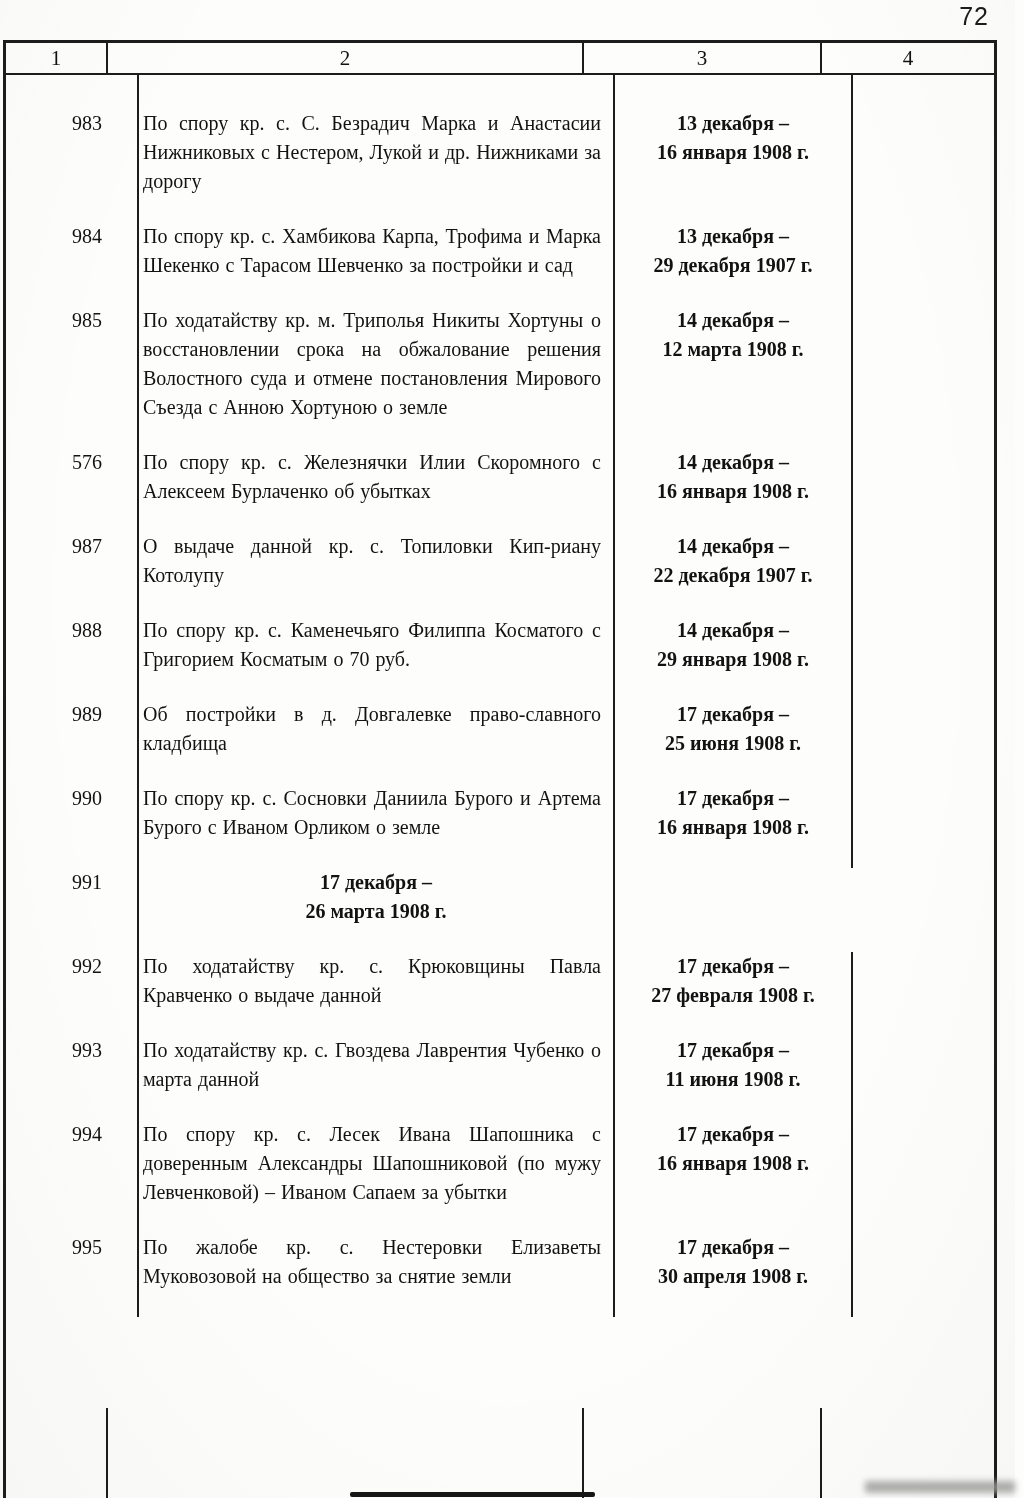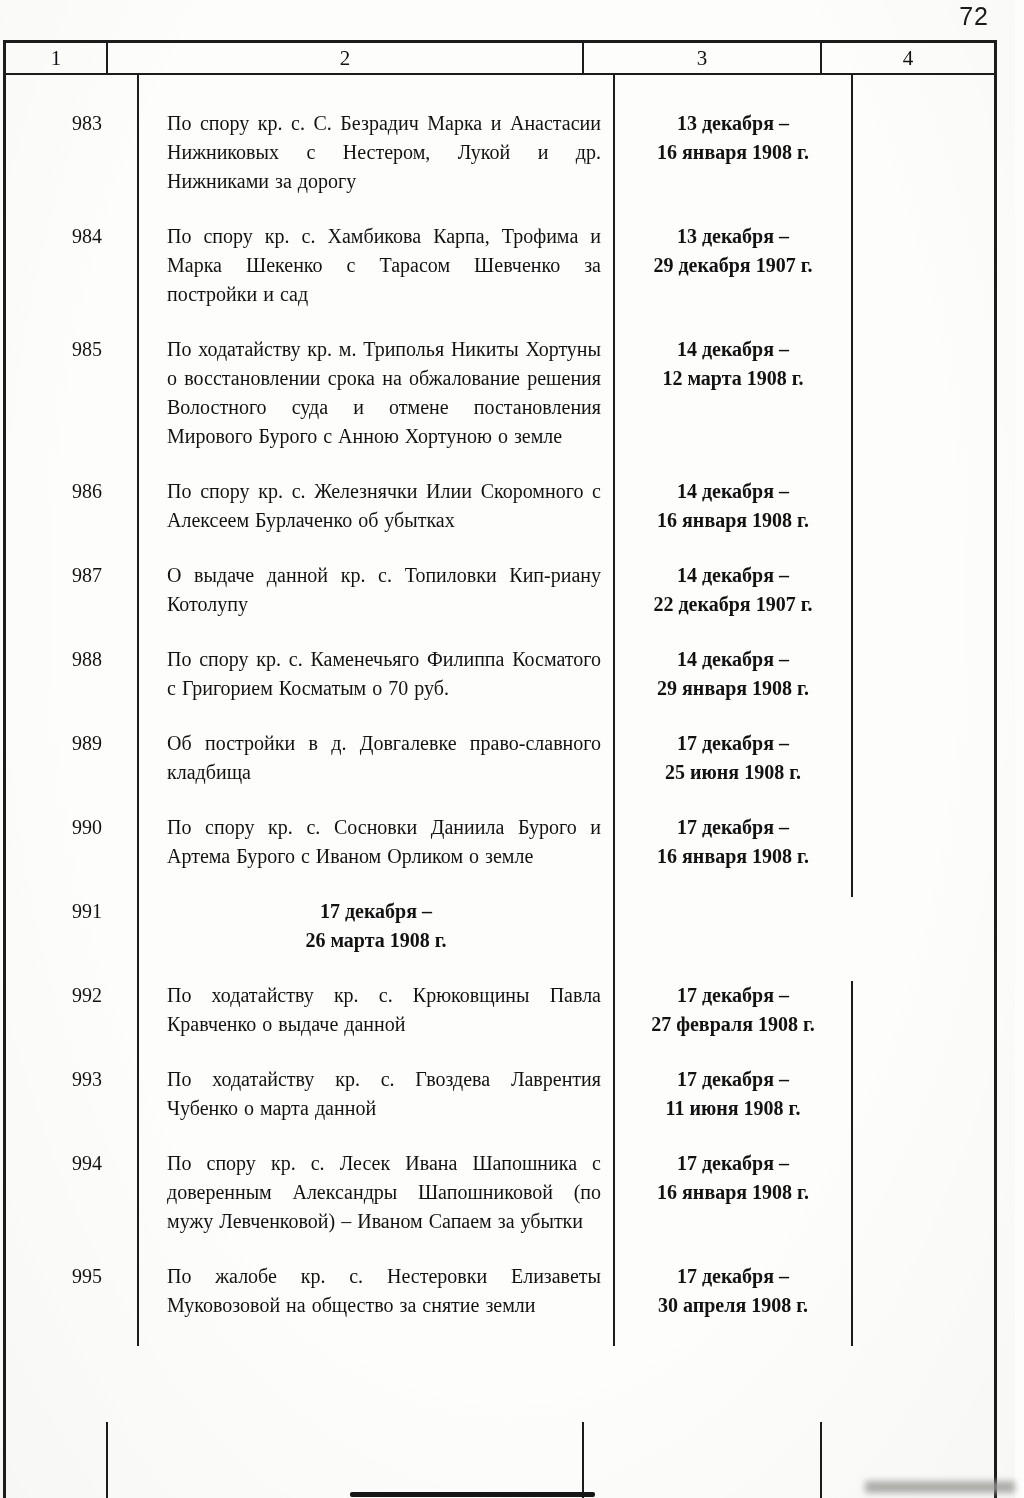--- a/index.html
+++ b/index.html
@@ -66,21 +66,21 @@
   .c-num {
     text-align: center;
     font-size: 20px;
     line-height: 29px;
     padding-bottom: 26px;
   }
   .c-desc {
     font-size: 20px;
     line-height: 29px;
     text-align: justify;
-    padding: 0 12px 26px 28px;
+    padding: 0 12px 26px 4px;
     word-spacing: 1px;
   }
   .c-dates {
     font-size: 20px;
     line-height: 29px;
     text-align: center;
     white-space: pre-line;
     padding: 0 6px 26px 6px;
     font-weight: bold;
   }
@@ -134,28 +134,28 @@
   <div class="grid-row case-row">
     <div class="cell c-num">984</div>
     <div class="cell c-desc">По спору кр. с. Хамбикова Карпа, Трофима и Марка Шекенко с Тарасом Шевченко за постройки и сад</div>
     <div class="cell c-dates">13 декабря –
 29 декабря 1907 г.</div>
     <div class="cell c-remark"></div>
   </div>
 
   <div class="grid-row case-row">
     <div class="cell c-num">985</div>
-    <div class="cell c-desc">По ходатайству кр. м. Триполья Никиты Хортуны о восстановлении срока на обжалование решения Волостного суда и отмене постановления Мирового Бурого с Анною Хортуною о земле</div>
+    <div class="cell c-desc">По ходатайству кр. м. Триполья Никиты Хортуны о восстановлении срока на обжалование решения Волостного суда и отмене постановления Мирового Съезда с Анною Хортуною о земле</div>
     <div class="cell c-dates">14 декабря –
 12 марта 1908 г.</div>
     <div class="cell c-remark"></div>
   </div>
 
   <div class="grid-row case-row">
-    <div class="cell c-num">986</div>
+    <div class="cell c-num">576</div>
     <div class="cell c-desc">По спору кр. с. Железнячки Илии Скоромного с Алексеем Бурлаченко об убытках</div>
     <div class="cell c-dates">14 декабря –
 16 января 1908 г.</div>
     <div class="cell c-remark"></div>
   </div>
 
   <div class="grid-row case-row">
     <div class="cell c-num">987</div>
     <div class="cell c-desc">О выдаче данной кр. с. Топиловки Кип-риану Котолупу</div>
     <div class="cell c-dates">14 декабря –

